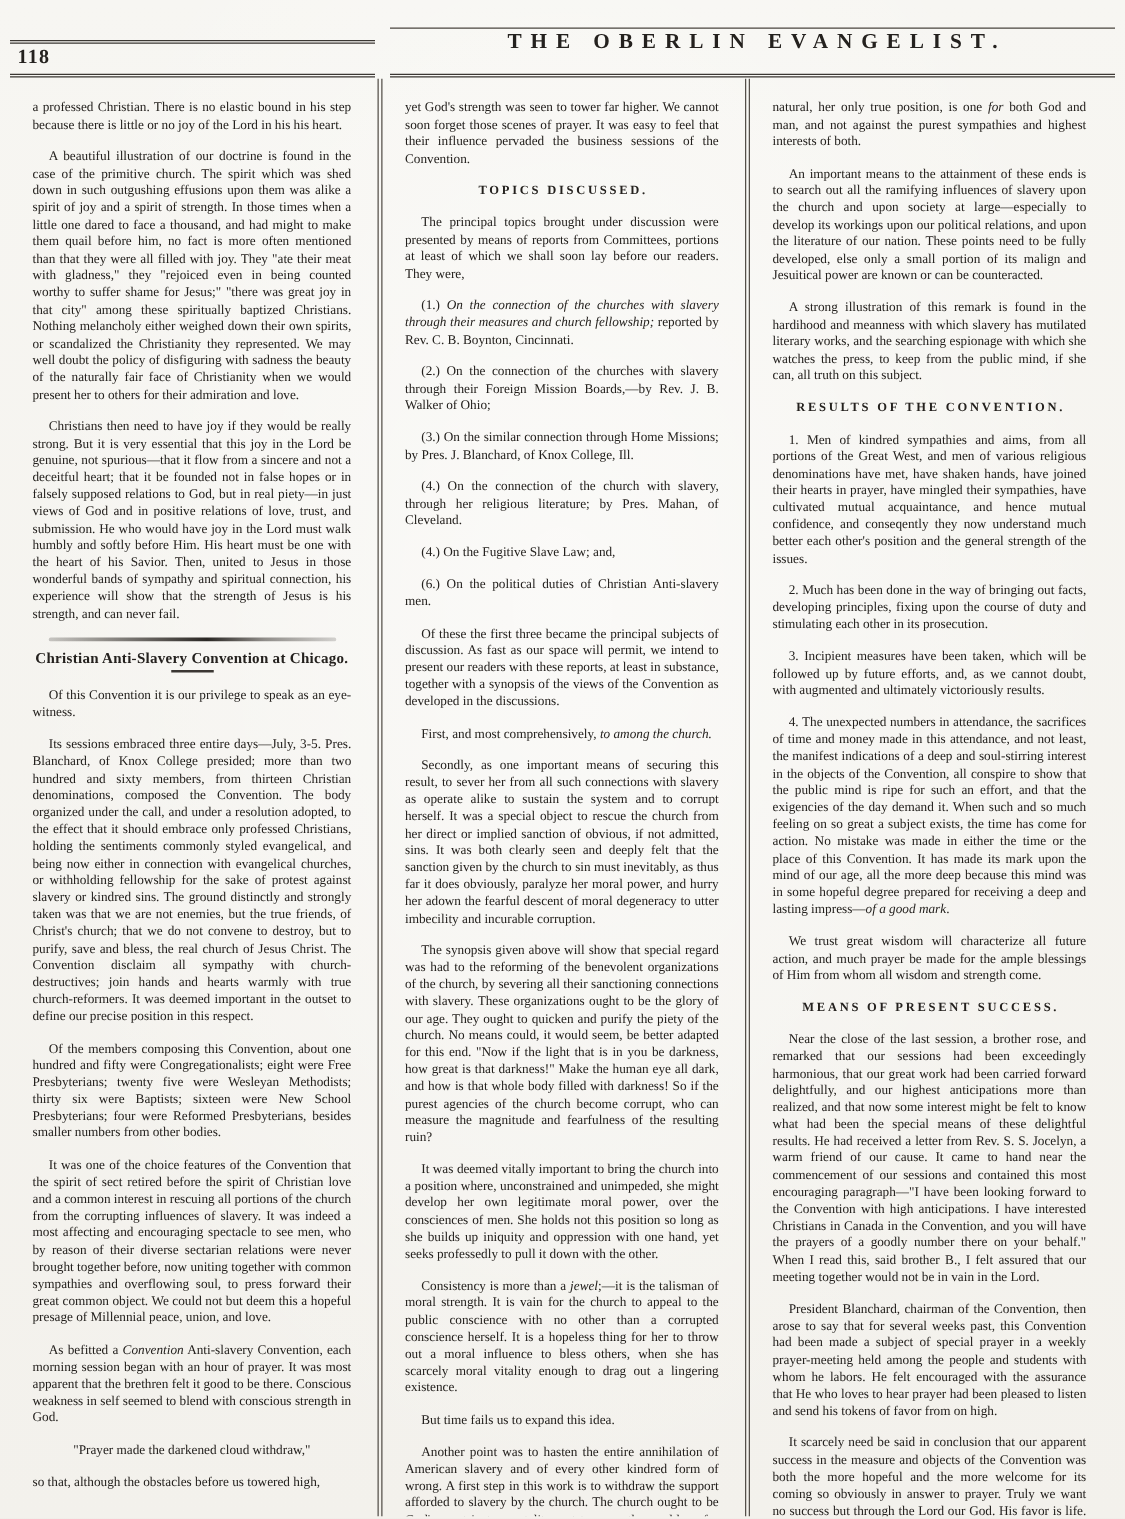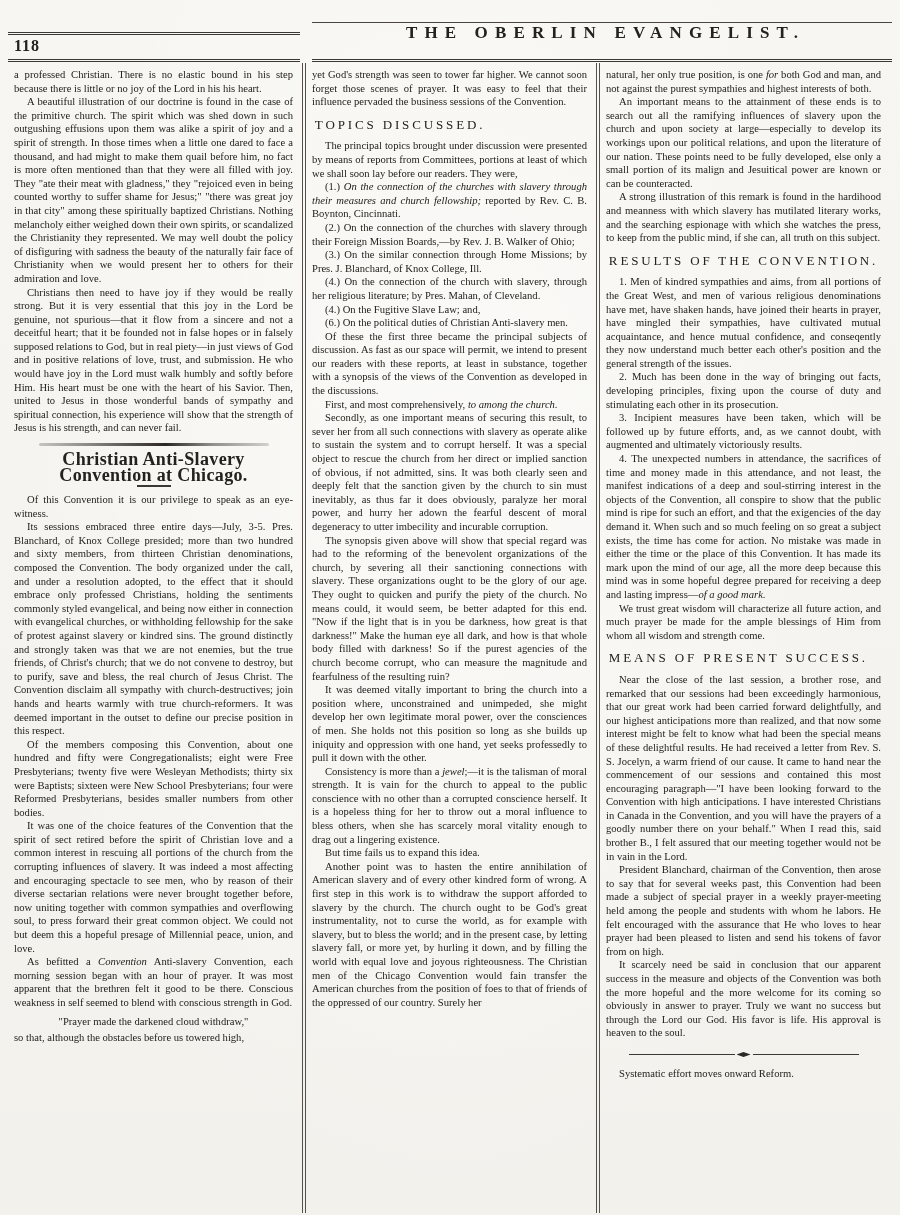--- a/index.html
+++ b/index.html
@@ -34,28 +34,28 @@
     margin:0;text-indent:.42em;white-space:nowrap;
   }
   
   .columns{display:flex;align-items:stretch;height:1150px;margin-top:1px;}
   .col{
     width:294px;box-sizing:border-box;padding:5px 9px 0 6px;
     font-size:10.6px;line-height:13.6px;text-align:justify;
     overflow:hidden;
   }
   .col + .col{border-left:4px double #55504a;}
-  .para{margin:0;text-indent:13px;}
+  .para{margin:12px;text-indent:13px;}
   .para.flush{text-indent:0;}
   .article-heading{
-    font-size:18px;line-height:16px;font-weight:bold;text-align:center;
+    font-size:12px;line-height:16px;font-weight:bold;text-align:center;
     margin:5px 0 1px 0;letter-spacing:.02em;
   }
   .subheading{
-    font-size:13px;font-weight:normal;text-align:left;
+    font-size:10px;font-weight:bold;text-align:center;
     letter-spacing:.22em;margin:9px 0 8px 0;text-indent:.22em;
   }
   .quote{margin:5px 0 3px 0;text-align:center;text-indent:0;}
   .ornament-rule{
     height:3px;width:230px;margin:8px auto 4px auto;
     background:linear-gradient(90deg,rgba(59,55,51,.25),rgba(59,55,51,.85) 40%,#2a2724 55%,rgba(59,55,51,.55) 75%,rgba(59,55,51,.2));
     border-radius:2px;
   }
   .short-rule{
     height:2px;width:34px;margin:2px auto 6px auto;background:#3b3733;

